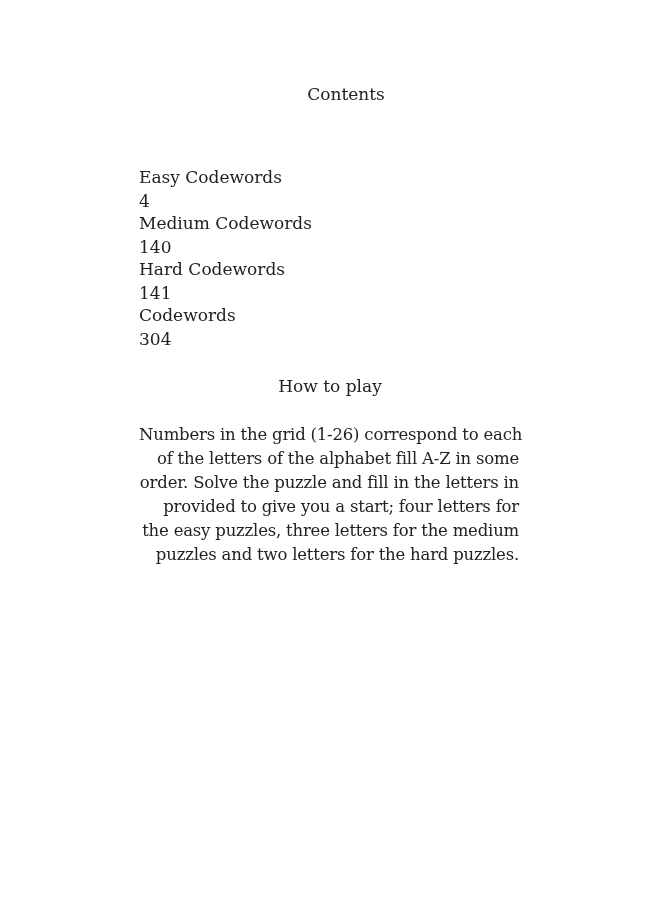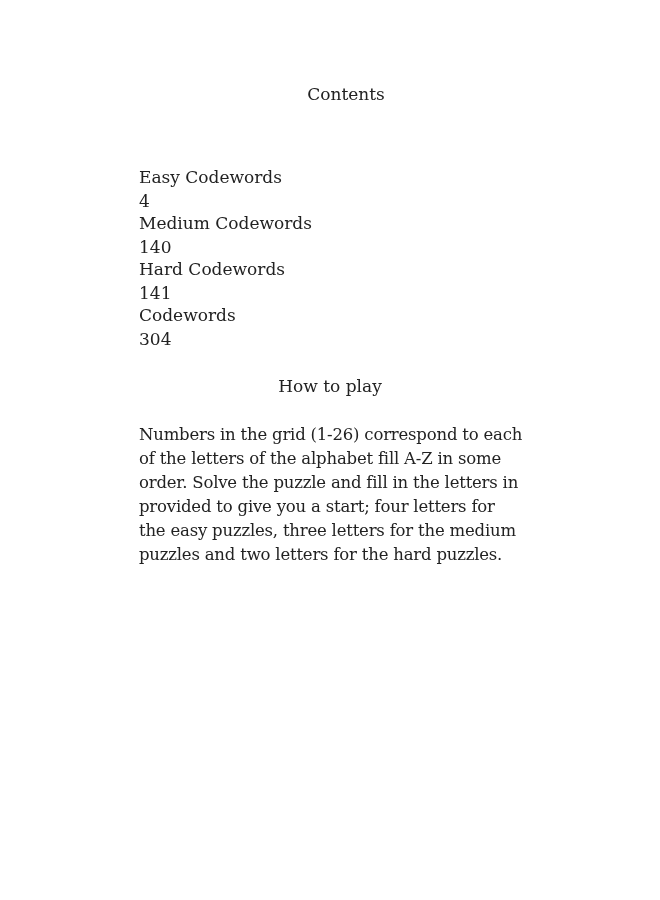--- a/index.html
+++ b/index.html
@@ -2,21 +2,21 @@
 <html><head>
 <meta charset="utf-8">
 <style>
   html, body { margin: 0; padding: 0; background: #ffffff; }
   body { width: 660px; height: 900px; position: relative; overflow: hidden;
          font-family: "DejaVu Serif", "Liberation Serif", serif; color: #222222; }
   .title { position: absolute; top: 84px; left: 0; width: 660px; text-align: center; font-size: 17px; padding-left: 16px; }
   .toc { position: absolute; top: 166px; left: 139px; width: 382px; }
   .toc-row { display: flex; justify-content: space-between; height: 46px; font-size: 17px; line-height: 22px; flex-direction: column; }
   .howto-title { position: absolute; top: 376px; left: 0; width: 660px; text-align: center; font-size: 17px; }
-  .howto-body { position: absolute; top: 423px; left: 139px; width: 380px; font-size: 16.5px; line-height: 24px; letter-spacing: -0.2px; }
+  .howto-body { position: absolute; top: 423px; left: 139px; width: 380px; font-size: 16.5px; line-height: 24px; letter-spacing: -0.2px; text-align: right; }
   .line { display: block; white-space: nowrap; }
 </style>
 </head>
 <body>
 
 <div class="title">Contents</div>
 
 <div class="toc">
   <div class="toc-row">
     <span>Easy Codewords</span>

